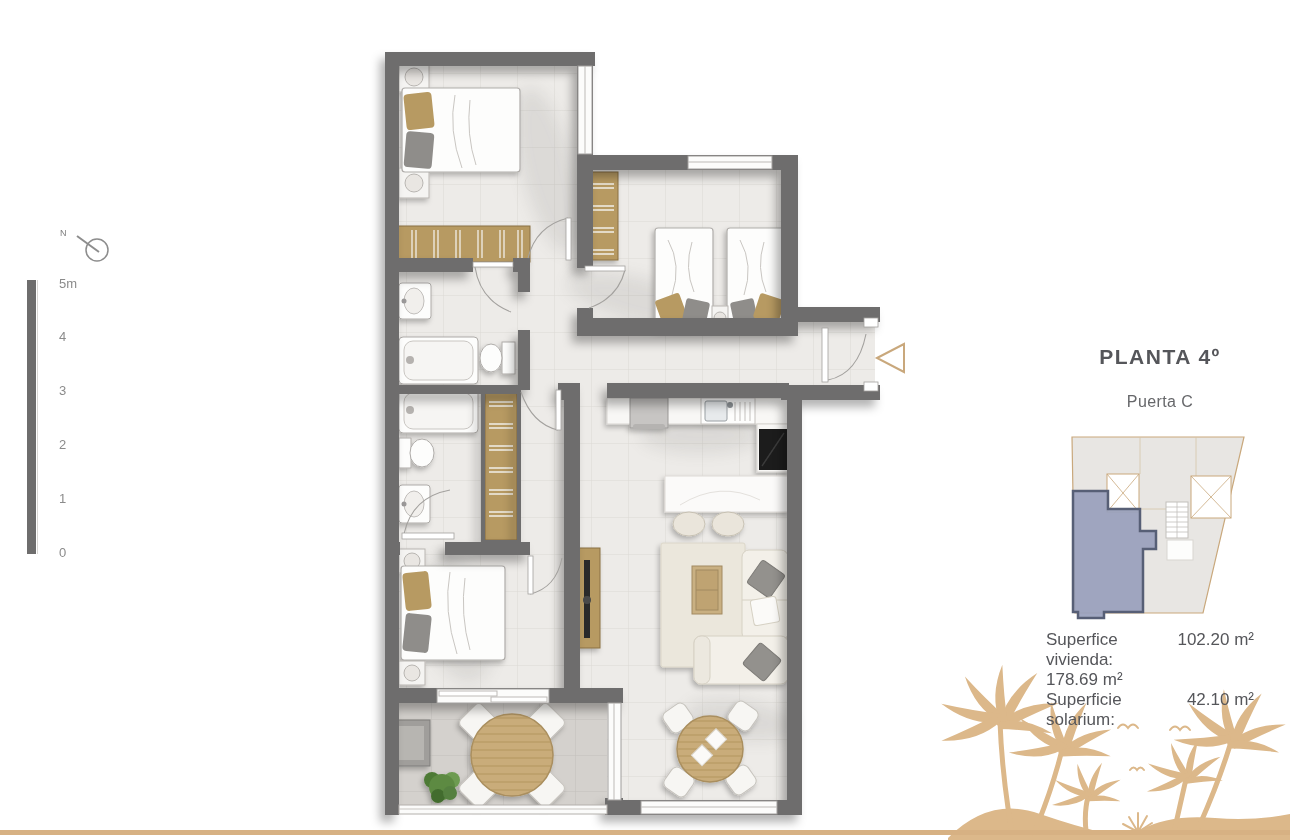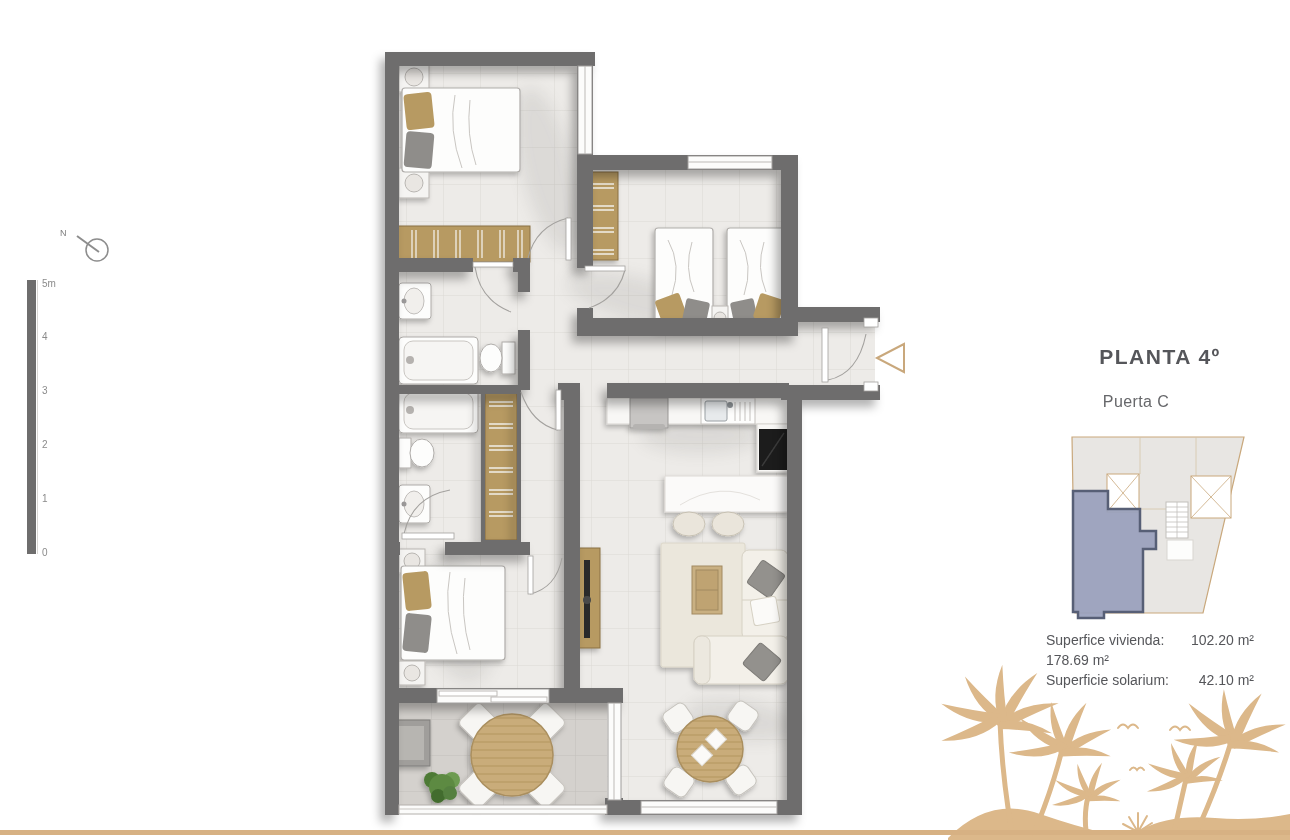--- a/index.html
+++ b/index.html
@@ -6,31 +6,31 @@
   .canvas{
     position:relative;width:1290px;height:840px;background:#ffffff;
     overflow:hidden;font-family:"Liberation Sans",sans-serif;
   }
   .plan-svg{position:absolute;left:0;top:0;}
   .page-title{
     position:absolute;left:1040px;top:345px;width:240px;text-align:center;
     font-size:21px;font-weight:bold;letter-spacing:1.5px;color:#55565a;
   }
   .page-subtitle{
-    position:absolute;left:1016px;top:393px;width:240px;text-align:center;
+    position:absolute;left:1040px;top:393px;width:240px;text-align:center;
     font-size:16px;color:#66676a;letter-spacing:.4px;
   }
   .surface-block{
     position:absolute;left:1046px;top:630px;width:208px;
-    font-size:14px;color:#55565a;line-height:20px;
+    font-size:17px;color:#55565a;line-height:20px;
   }
   .surface-row{display:flex;justify-content:space-between;}
   .surface-row .lbl{width:150px;}
   .surface-row .val{white-space:nowrap;}
-  .scale-label{position:absolute;left:42px;font-size:10px;color:#8b8b8b;line-height:12px;}
+  .scale-label{position:absolute;left:59px;font-size:13px;color:#8b8b8b;line-height:12px;}
   .sl-0{top:278px;} .sl-1{top:331px;} .sl-2{top:385px;}
   .sl-3{top:439px;} .sl-4{top:493px;} .sl-5{top:547px;}
   .north-label{position:absolute;left:60px;top:228px;font-size:9px;color:#7e7e7e;}
 </style>
 </head>
 <body>
 
 <div class="canvas">
 
 <svg class="plan-svg" width="1290" height="840" viewBox="0 0 1290 840">

